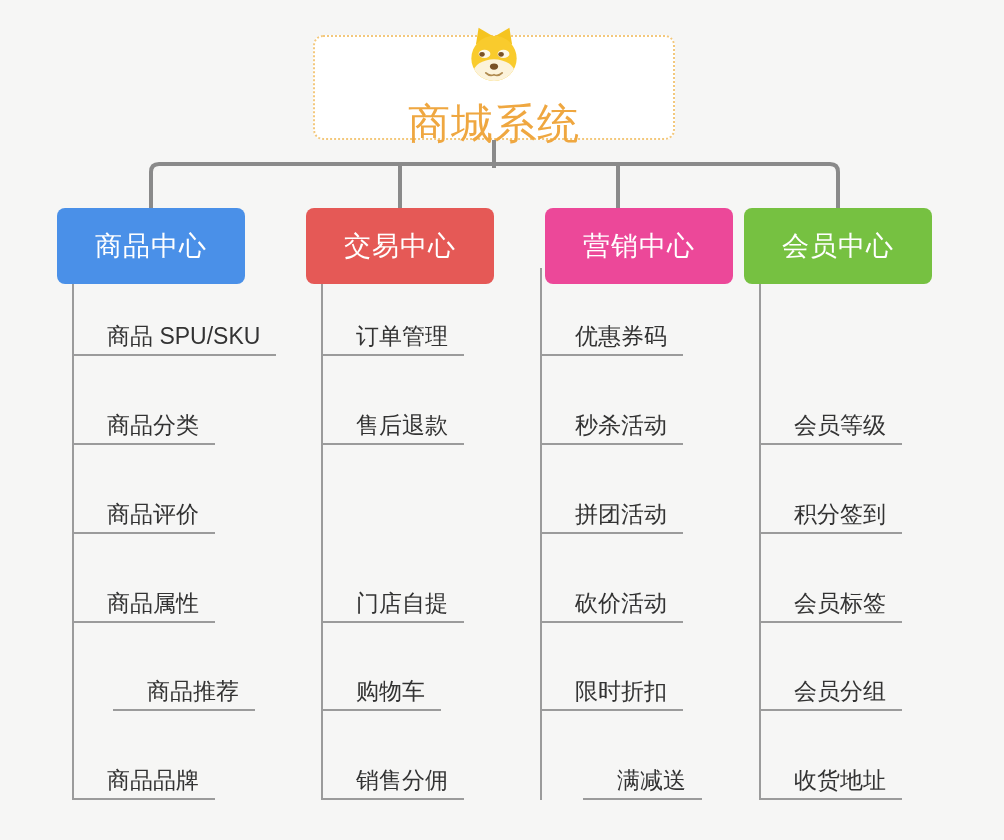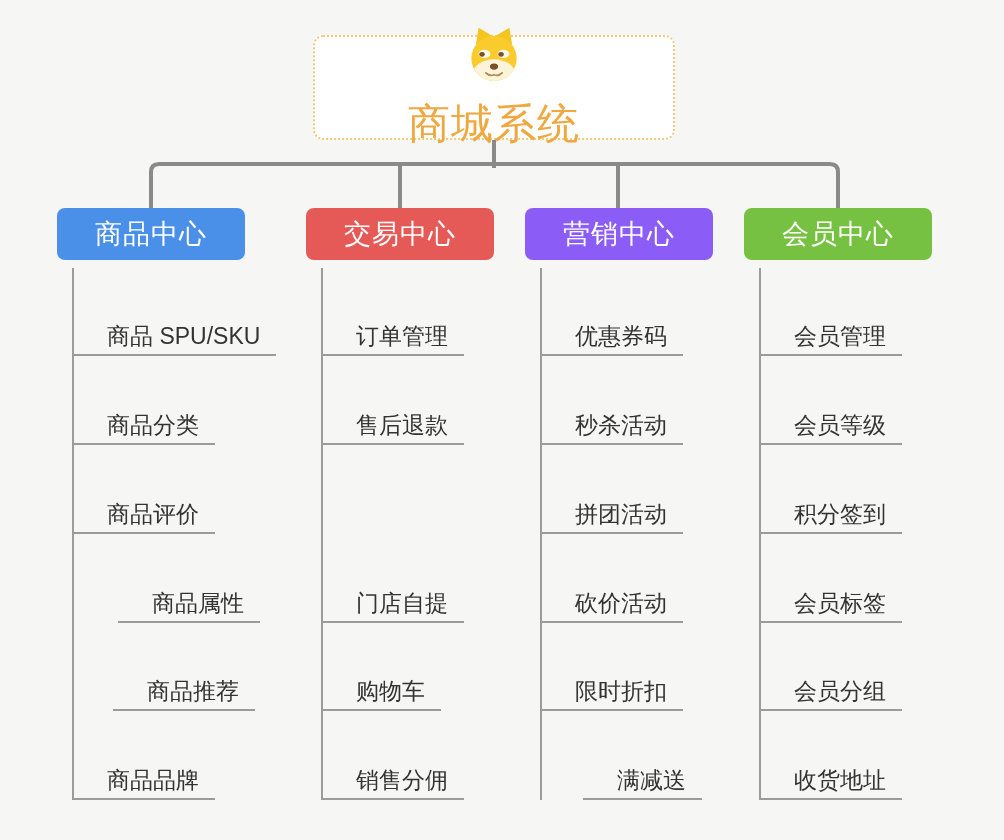--- a/index.html
+++ b/index.html
@@ -13,21 +13,21 @@
   .root-node {
     position:absolute; left:313px; top:35px; width:362px; height:105px;
     background:#ffffff; border:2px dotted #f3c87c; border-radius:10px;
     display:flex; align-items:center; justify-content:center; gap:14px;
     z-index:2;
     flex-direction:column;
   }
   .root-title { font-size:42px; color:#efa740; letter-spacing:1px; }
   .doge { width:58px; height:58px; flex:0 0 auto; }
   .branch-box {
-    position:absolute; top:208px; width:188px; height:52px;
+    position:absolute; top:208px; width:188px; height:76px;
     border-radius:8px; display:flex; align-items:center; justify-content:center;
     color:#ffffff; font-size:27px; z-index:2; letter-spacing:1px;
   }
   .leaf {
     position:absolute; z-index:1; white-space:nowrap;
     font-size:23px; color:#333333; line-height:36px; height:38px;
     padding:0 16px 0 34px; border-bottom:2px solid #9b9b9b;
   }
 </style>
 </head>
@@ -66,43 +66,42 @@
       <ellipse cx="18.8" cy="33.5" rx="3" ry="2.6" fill="#7a5226"></ellipse>
       <ellipse cx="39.8" cy="33.5" rx="3" ry="2.6" fill="#7a5226"></ellipse>
       <ellipse cx="32" cy="47" rx="4.5" ry="3.4" fill="#7a5226"></ellipse>
       <path d="M23 54 Q27 58 32 56 Q37 58 41 54" stroke="#b08a4f" stroke-width="2" fill="none" stroke-linecap="round"></path>
     </svg>
     <span class="root-title" style="color: rgb(239, 167, 64);">商城系统</span>
   </div>
 
   <div class="branch-box" style="left: 57px; background-color: rgb(74, 144, 232);">商品中心</div>
   <div class="branch-box" style="left: 306px; background-color: rgb(229, 89, 86);">交易中心</div>
-  <div class="branch-box" style="left: 525px; background-color: #8b5cf6;">营销中心</div>
+  <div class="branch-box" style="left: 545px; background-color: #ec4899;">营销中心</div>
   <div class="branch-box" style="left: 744px; background-color: rgb(118, 193, 65);">会员中心</div>
 
   <div class="leaf" style="left:73px;top:318px;">商品 SPU/SKU</div>
   <div class="leaf" style="left:73px;top:407px;">商品分类</div>
   <div class="leaf" style="left:73px;top:496px;">商品评价</div>
-  <div class="leaf" style="left:73px;top:585px;margin-left:45px;">商品属性</div>
+  <div class="leaf" style="left:73px;top:585px;">商品属性</div>
   <div class="leaf" style="left:73px;top:673px;margin-left:40px;">商品推荐</div>
   <div class="leaf" style="left:73px;top:762px;">商品品牌</div>
 
   <div class="leaf" style="left:322px;top:318px;">订单管理</div>
   <div class="leaf" style="left:322px;top:407px;">售后退款</div>
   <div class="leaf" style="left:322px;top:585px;">门店自提</div>
   <div class="leaf" style="left:322px;top:673px;">购物车</div>
   <div class="leaf" style="left:322px;top:762px;">销售分佣</div>
 
   <div class="leaf" style="left:541px;top:318px;">优惠券码</div>
   <div class="leaf" style="left:541px;top:407px;">秒杀活动</div>
   <div class="leaf" style="left:541px;top:496px;">拼团活动</div>
   <div class="leaf" style="left:541px;top:585px;">砍价活动</div>
   <div class="leaf" style="left:541px;top:673px;">限时折扣</div>
   <div class="leaf" style="left:547px;top:762px;margin-left:36px;">满减送</div>
 
-  <div class="leaf" style="left:760px;top:318px;">会员管理</div>
   <div class="leaf" style="left:760px;top:407px;">会员等级</div>
   <div class="leaf" style="left:760px;top:496px;">积分签到</div>
   <div class="leaf" style="left:760px;top:585px;">会员标签</div>
   <div class="leaf" style="left:760px;top:673px;">会员分组</div>
   <div class="leaf" style="left:760px;top:762px;">收货地址</div>
 
 </div>
 
 </body></html>

